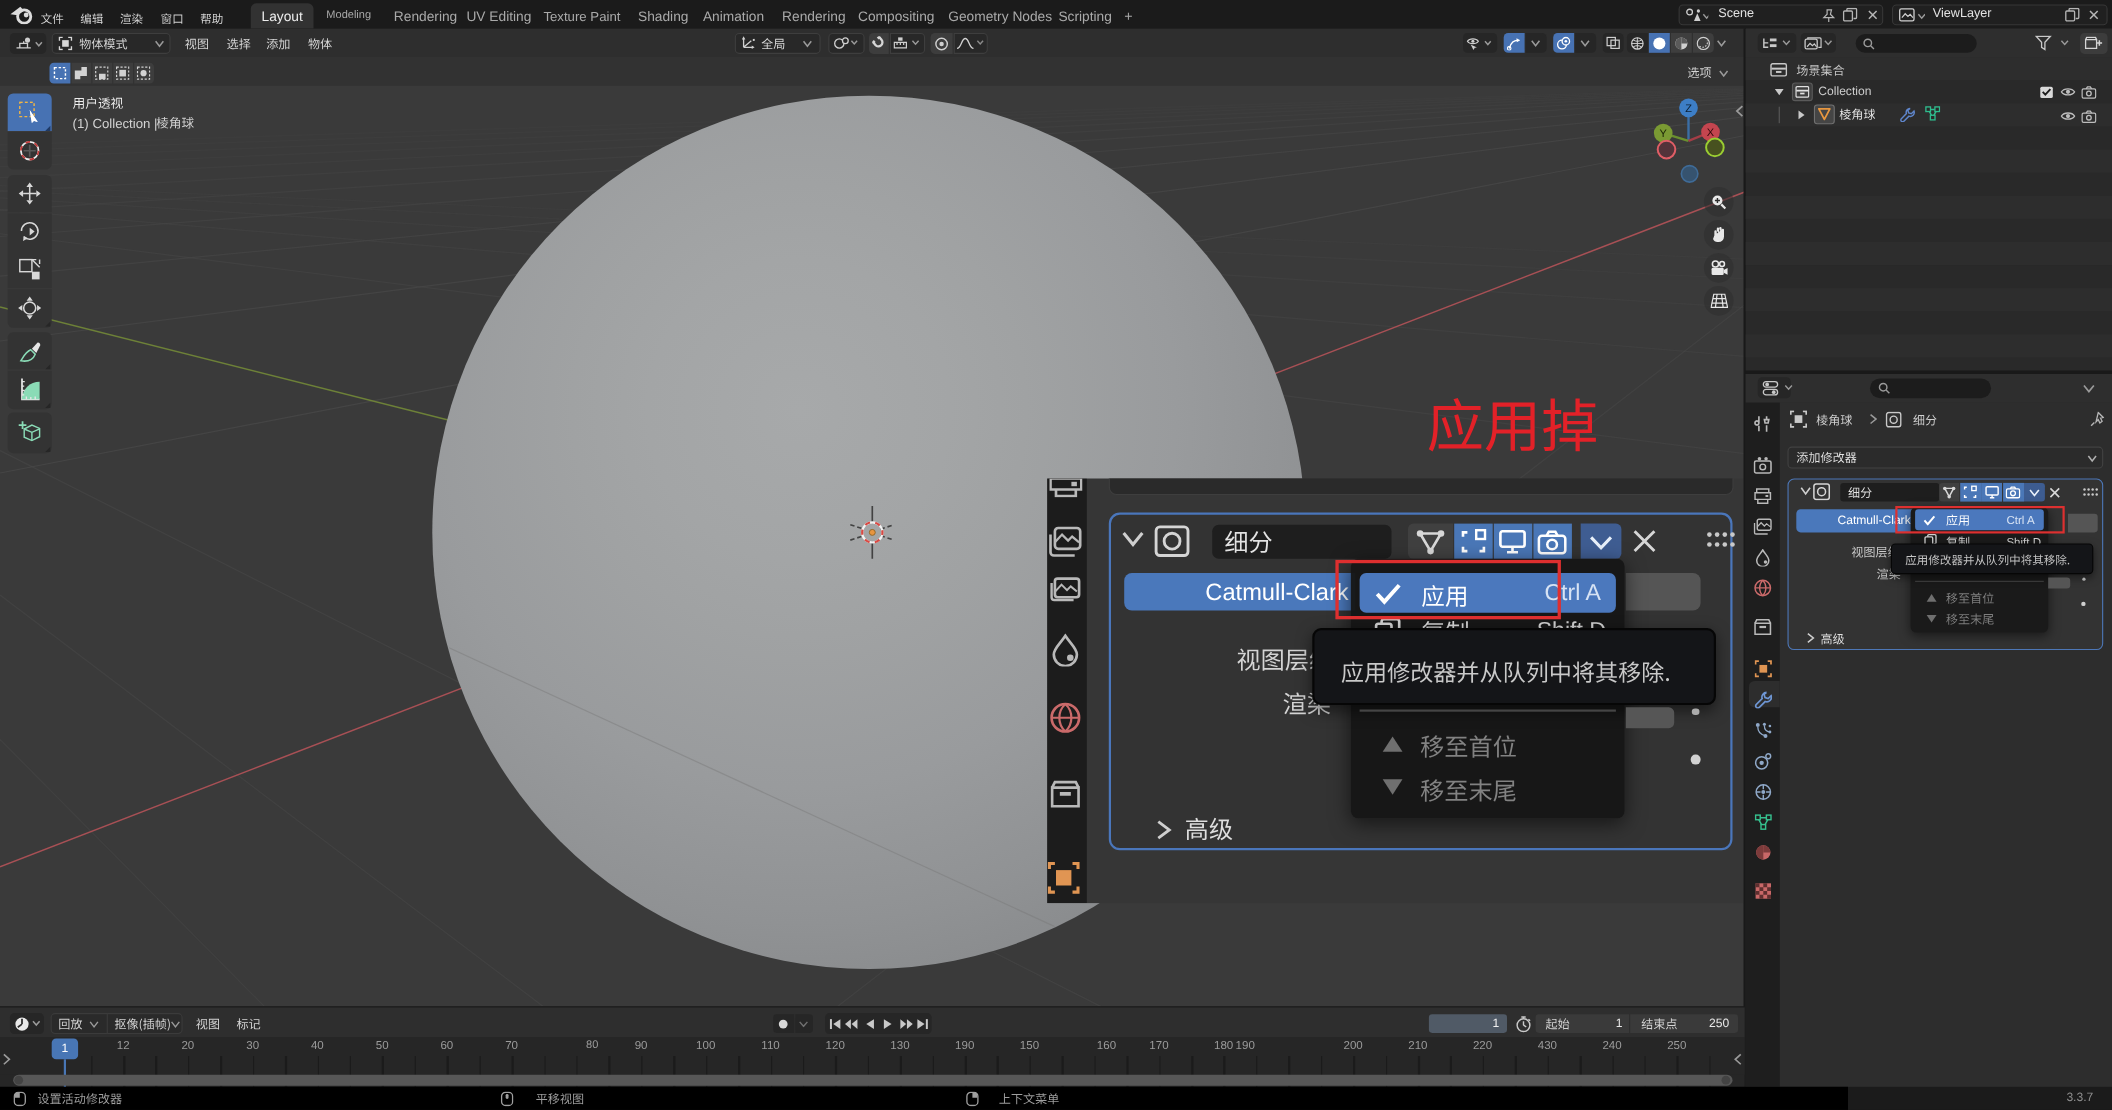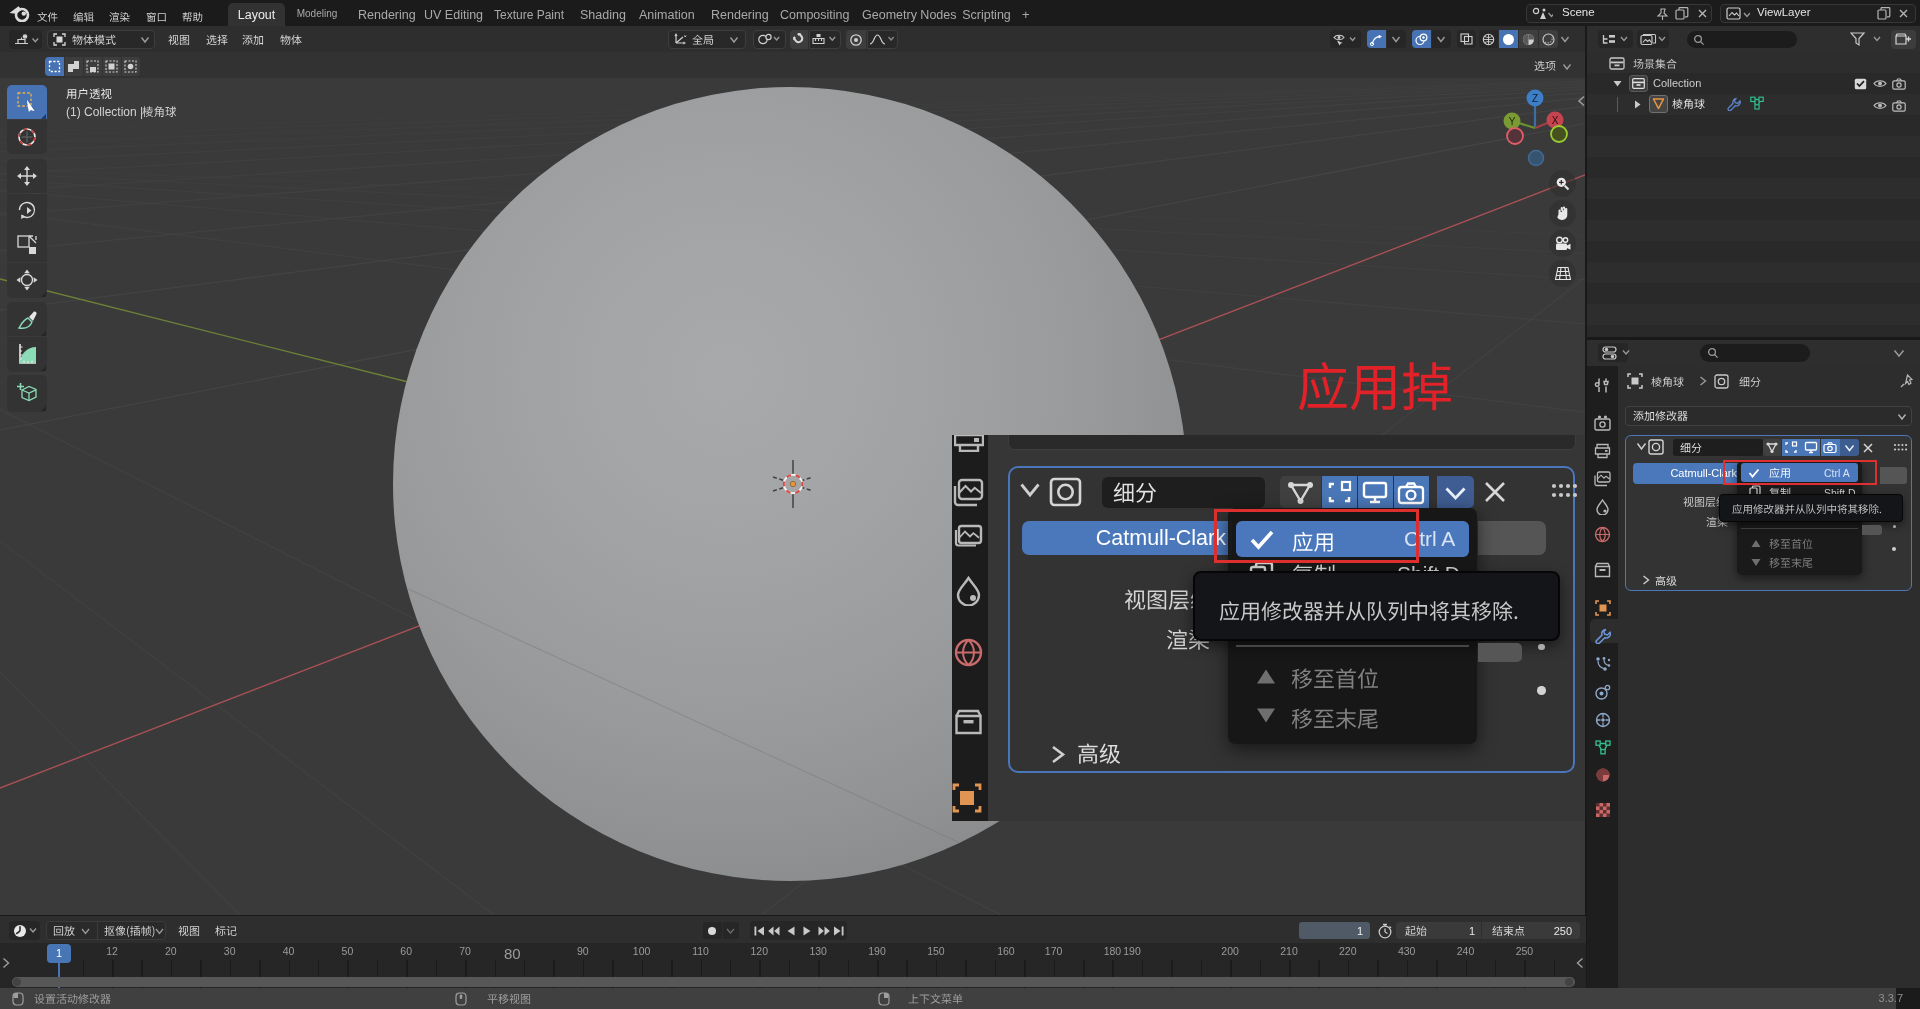--- a/index.html
+++ b/index.html
@@ -1298,21 +1298,21 @@
     <div class="ab" style="left:1494.9px;top:45px;width:1.5px;height:29px;background:#1b1b1b"></div>
     <div class="ab" style="left:1524.4px;top:45px;width:1.5px;height:29px;background:#1b1b1b"></div>
     <div class="ab" style="left:1553.8px;top:45px;width:1.5px;height:29px;background:#1b1b1b"></div>
  <div class="lat" style="left:92.0px;top:31px;width:40px;text-align:center;font-size:10.5px;color:#9b9b9b">12</div>
     <div class="lat" style="left:150.8px;top:31px;width:40px;text-align:center;font-size:10.5px;color:#9b9b9b">20</div>
     <div class="lat" style="left:209.7px;top:31px;width:40px;text-align:center;font-size:10.5px;color:#9b9b9b">30</div>
     <div class="lat" style="left:268.5px;top:31px;width:40px;text-align:center;font-size:10.5px;color:#9b9b9b">40</div>
     <div class="lat" style="left:327.4px;top:31px;width:40px;text-align:center;font-size:10.5px;color:#9b9b9b">50</div>
     <div class="lat" style="left:386.2px;top:31px;width:40px;text-align:center;font-size:10.5px;color:#9b9b9b">60</div>
     <div class="lat" style="left:445.1px;top:31px;width:40px;text-align:center;font-size:10.5px;color:#9b9b9b">70</div>
-    <div class="lat" style="left:503.9px;top:31px;width:40px;text-align:left;font-size:15px;color:#9b9b9b">80</div>
+    <div class="lat" style="left:503.9px;top:31px;width:40px;text-align:right;font-size:10px;color:#9b9b9b">80</div>
     <div class="lat" style="left:562.8px;top:31px;width:40px;text-align:center;font-size:10.5px;color:#9b9b9b">90</div>
     <div class="lat" style="left:621.6px;top:31px;width:40px;text-align:center;font-size:10.5px;color:#9b9b9b">100</div>
     <div class="lat" style="left:680.5px;top:31px;width:40px;text-align:center;font-size:10.5px;color:#9b9b9b">110</div>
     <div class="lat" style="left:739.3px;top:31px;width:40px;text-align:center;font-size:10.5px;color:#9b9b9b">120</div>
     <div class="lat" style="left:798.2px;top:31px;width:40px;text-align:center;font-size:10.5px;color:#9b9b9b">130</div>
     <div class="lat" style="left:857.0px;top:31px;width:40px;text-align:center;font-size:10.5px;color:#9b9b9b">190</div>
     <div class="lat" style="left:915.9px;top:31px;width:40px;text-align:center;font-size:10.5px;color:#9b9b9b">150</div>
     <div class="lat" style="left:974.7px;top:31px;width:40px;text-align:right;font-size:10.5px;color:#9b9b9b">160</div>
     <div class="lat" style="left:1033.6px;top:31px;width:40px;text-align:center;font-size:10.5px;color:#9b9b9b">170</div>
     <div class="lat" style="left:1092.4px;top:31px;width:40px;text-align:center;font-size:10.5px;color:#9b9b9b">180</div>
@@ -1331,21 +1331,21 @@
     </svg>
  <svg class="ab" style="left:1576px;top:42px" width="8" height="12" viewBox="0 0 8 12">
       <path d="M6.5 1.5 L1.5 6 L6.5 10.5" stroke="#9a9a9a" stroke-width="1.5" fill="none"></path>
     </svg>
 
  <div class="ab" style="left:12px;top:62px;width:1563px;height:10px;background:#575757;border-radius:5px"></div>
  <div class="ab" style="left:13px;top:63px;width:8px;height:8px;border-radius:50%;background:#434343"></div>
  <div class="ab" style="left:1565px;top:63px;width:8px;height:8px;border-radius:50%;background:#434343"></div>
 </div>
 
-<div class="ab" style="left:0;top:988px;width:1896px;height:21px;background:#404040">
+<div class="ab" style="left:0;top:988px;width:1680px;height:21px;background:#000000">
  <svg class="ab" style="left:12px;top:4px" width="12" height="14" viewBox="0 0 12 14">
       <rect x="1" y="1" width="10" height="12" rx="3.5" fill="none" stroke="#9f9f9f" stroke-width="1.2"></rect>
       <path d="M1.5 2.5 a3 3 0 0 1 3 -1.5 l1.5 0 v5 H1.5 Z" fill="#9f9f9f"></path>
     </svg>
  <svg class="t" style="left:34px;top:15px">
       <use href="#szhd" transform="scale(.011)" fill="#9f9f9f"></use>
     </svg>
  <svg class="ab" style="left:455px;top:4px" width="12" height="14" viewBox="0 0 12 14">
       <rect x="1" y="1" width="10" height="12" rx="3.5" fill="none" stroke="#9f9f9f" stroke-width="1.2"></rect>
       <rect x="4.7" y="2.5" width="2.6" height="4.5" rx="1.2" fill="#9f9f9f"></rect>

